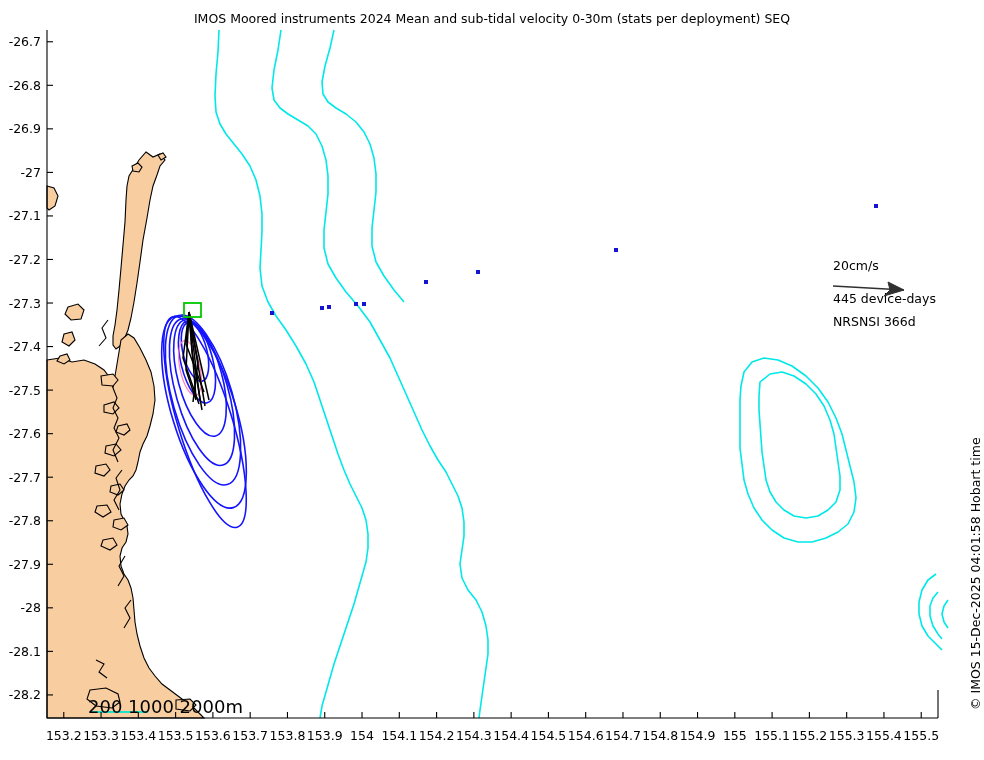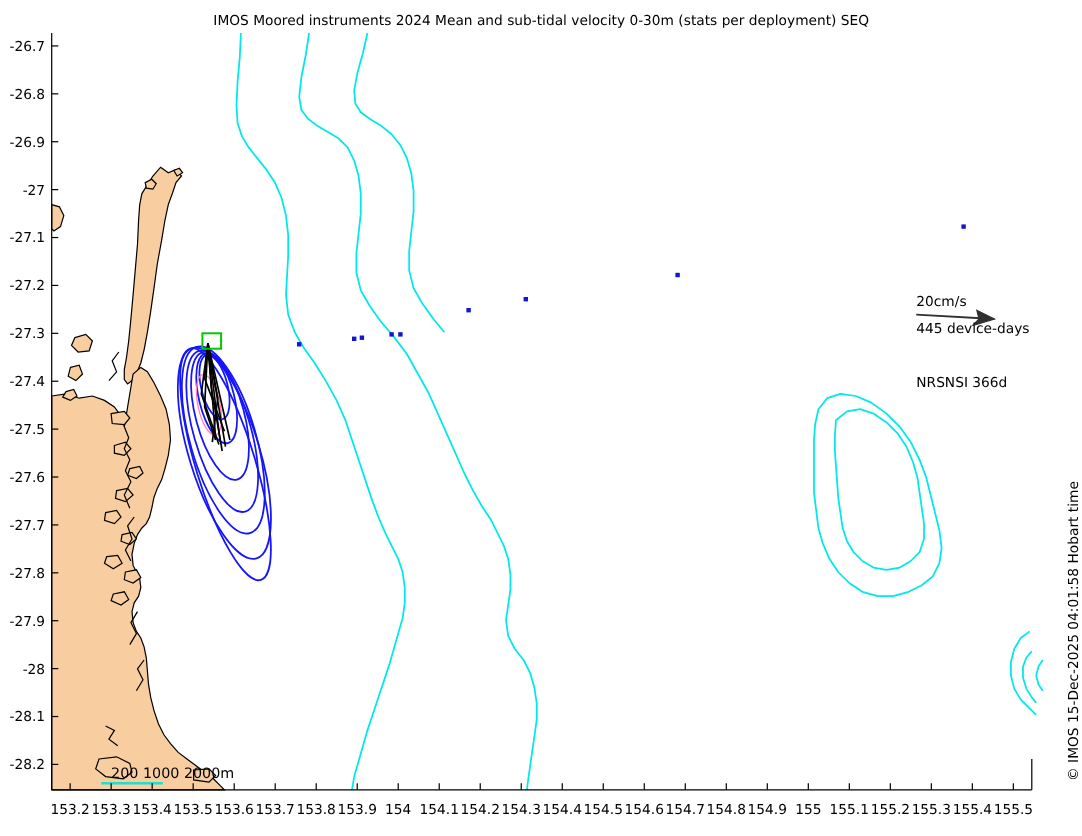--- a/index.html
+++ b/index.html
@@ -57,24 +57,23 @@
   .credit {
     position: absolute;
     font-size: 12.5px;
     color: #000000;
     white-space: nowrap;
     transform-origin: 0 0;
     transform: rotate(-90deg);
   }
   .depth-label {
     position: absolute;
-    font-size: 13px;
+    font-size: 18px;
     color: #000000;
     white-space: nowrap;
-    margin-left: 13px;
   }
 </style>
 </head>
 <body>
 
 <div id="figure">
 
   <div class="title">IMOS Moored instruments 2024 Mean and sub-tidal velocity 0-30m (stats per deployment) SEQ</div>
 
   <svg id="plot-svg" width="984" height="760">
@@ -297,21 +296,21 @@
         <line x1="47" y1="694.9215189873414" x2="53" y2="694.9215189873414" stroke="#000" stroke-width="1.1"></line>
         <text x="41" y="699.4215189873414" class="tick-label-y">-28.2</text>
       </g>
 
     <g>
       <line x1="833" y1="286" x2="904" y2="290" stroke="#303030" stroke-width="1.6"></line>
       <path d="M904,290 L888,282 L890,290 L884,296 Z" fill="#303030" stroke="#303030" stroke-width="1"></path>
     </g>
   </svg>
 
-  <div class="legend-text" style="left:833px; top:266px;text-align:center;">20cm/s</div>
+  <div class="legend-text" style="left:833px; top:258px;text-align:center;">20cm/s</div>
   <div class="legend-text" style="left:833px; top:291px;">445 device-days</div>
-  <div class="legend-text" style="left:833px; top:314px;margin-top:26px;">NRSNSI 366d</div>
+  <div class="legend-text" style="left:833px; top:314px;">NRSNSI 366d</div>
 
   <div class="depth-label" style="left:88px; top:696px;">200 1000 2000m</div>
 
   <div class="credit" style="left:968px; top:710px;">© IMOS 15-Dec-2025 04:01:58 Hobart time</div>
 
 </div>
 
 </body></html>

